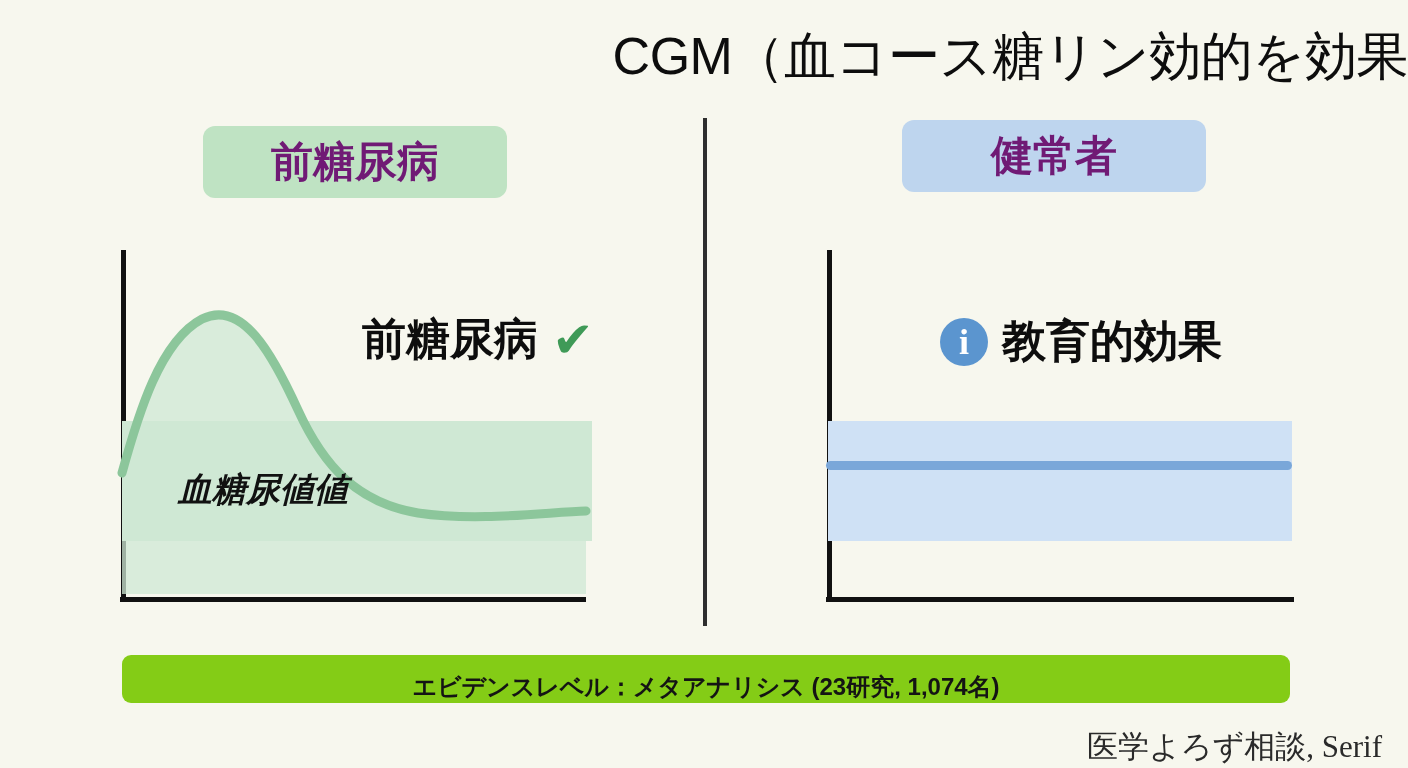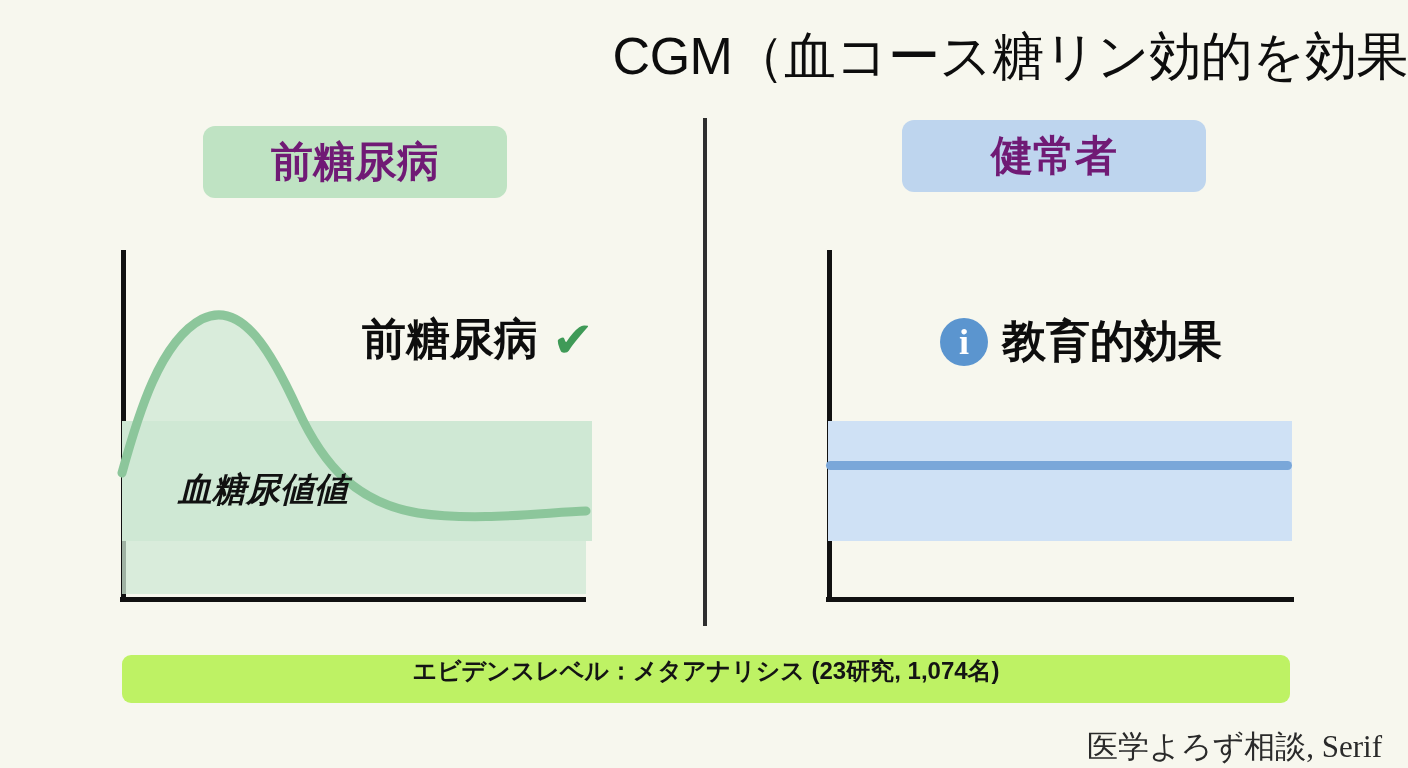--- a/index.html
+++ b/index.html
@@ -179,23 +179,23 @@
   }
 
   
   #evidence-bar {
     position: absolute;
     left: 122px;
     top: 655px;
     width: 1168px;
     height: 48px;
     border-radius: 9px;
-    background: #bef264;
-    display: flex;
-    align-items: flex-start;
+    background: #84cc16;
+    display: flex;
+    align-items: flex-end;
     justify-content: center;
   }
   #evidence-text {
     font-size: 24px;
     font-weight: 700;
     color: #141414;
     white-space: nowrap;
   }
 
   

